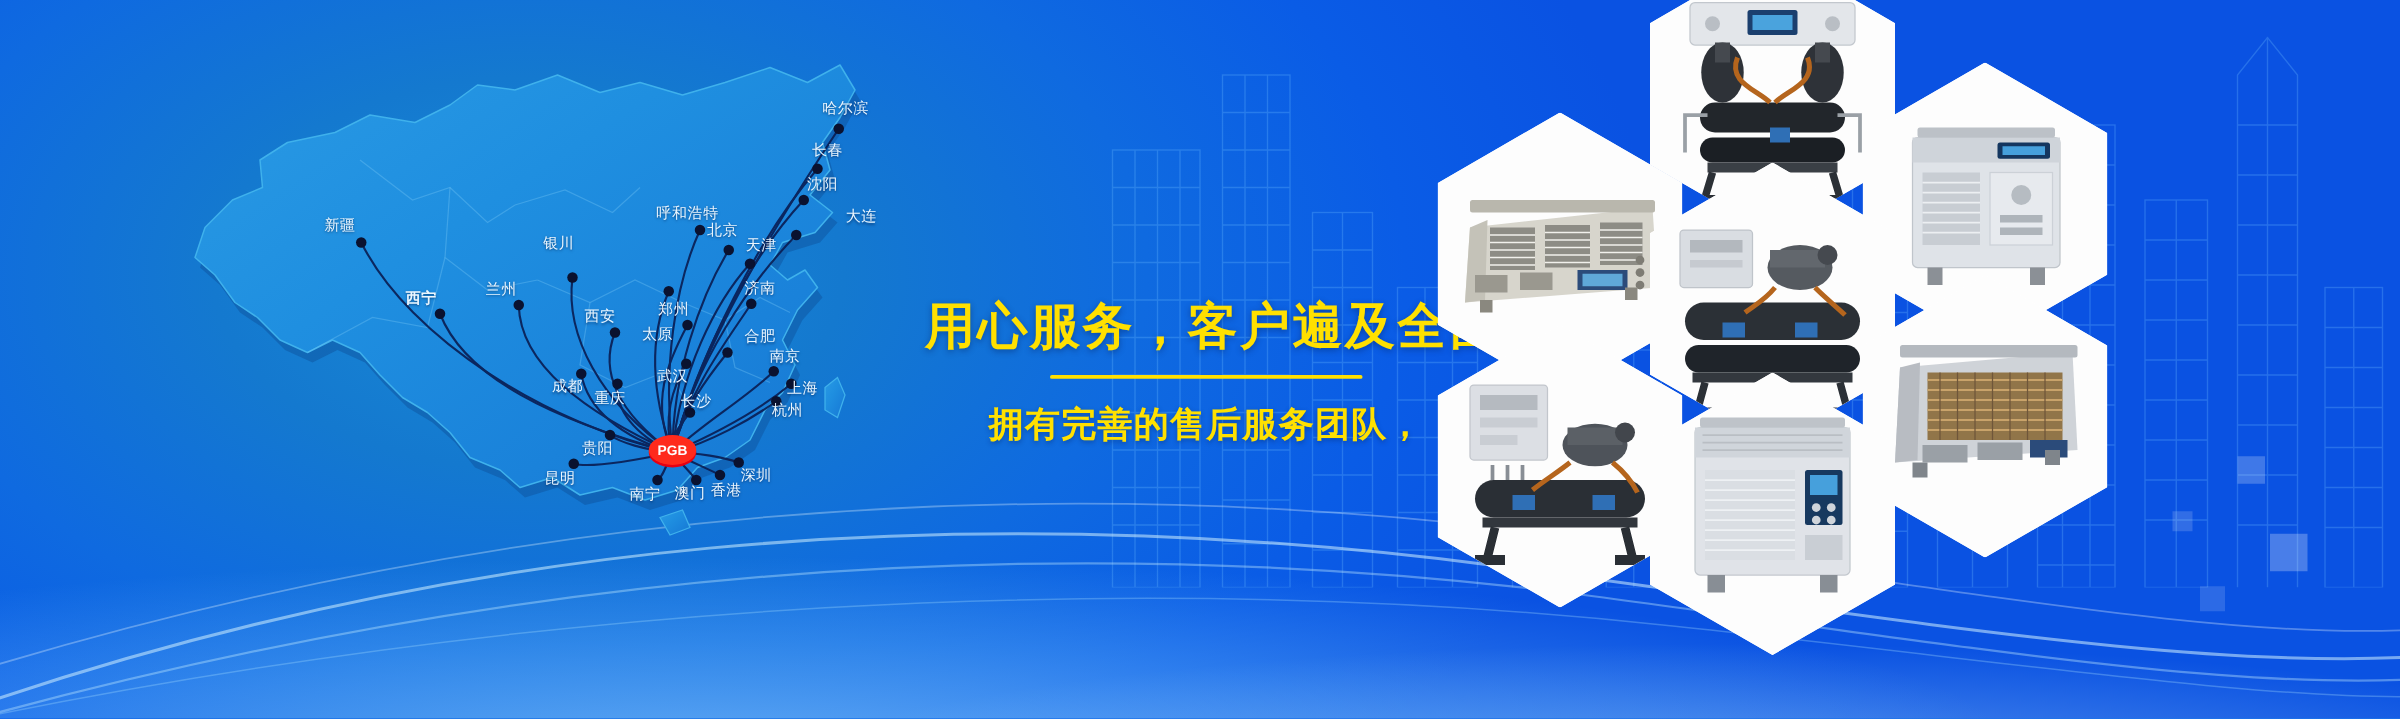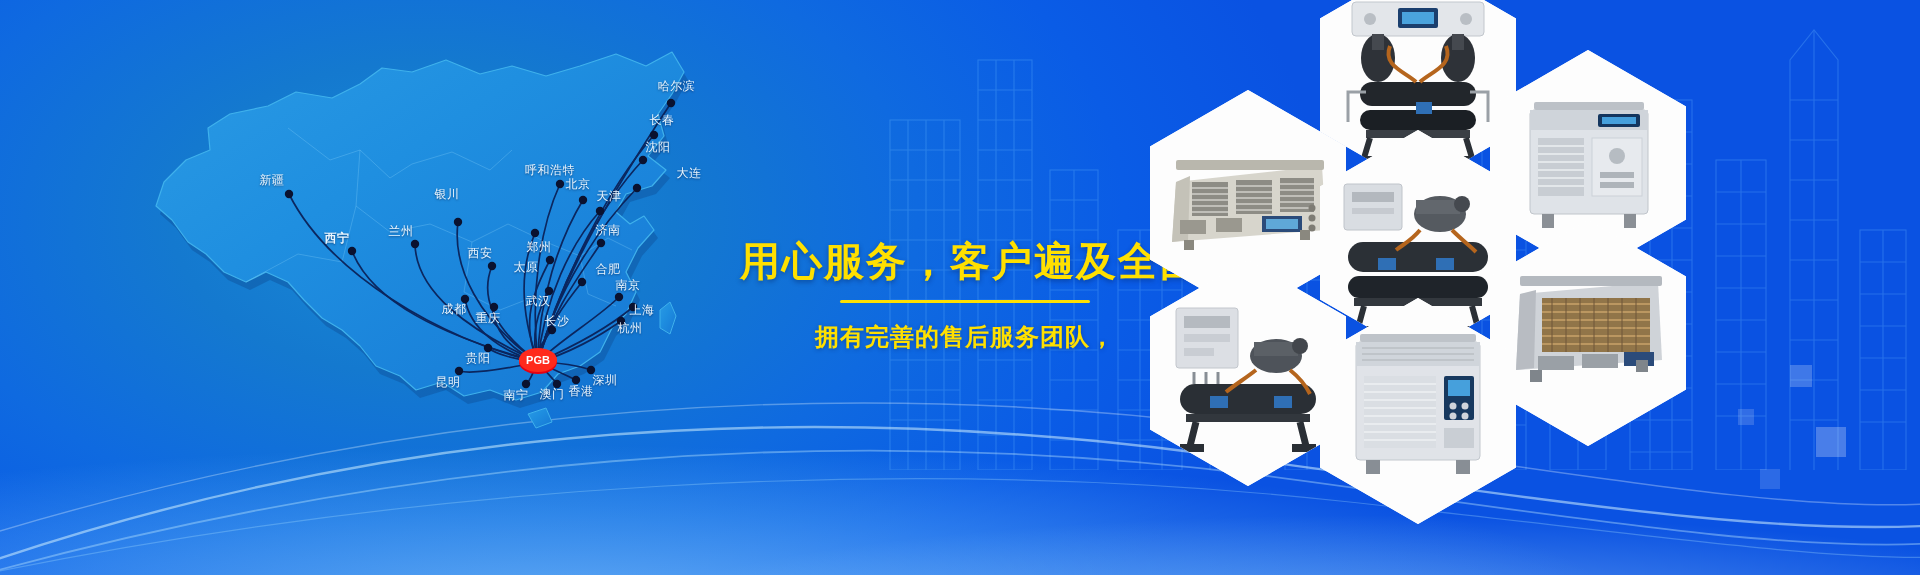--- a/index.html
+++ b/index.html
@@ -35,21 +35,21 @@
         text-shadow:0 1px 2px rgba(0,20,60,.55);font-weight:400;letter-spacing:.5px;}
 
   
   .copy{position:absolute;left:740px;top:238px;width:450px;text-align:center;}
   .headline{
     font-size:40px;font-weight:bold;color:#ffe000;letter-spacing:2px;
     line-height:1.15;white-space:nowrap;
     text-shadow:0 2px 5px rgba(0,30,90,.45);
   }
   .rule{width:250px;height:3px;background:#ffe000;margin:16px auto 14px auto;border-radius:2px;}
-  .sub{font-size:24px;font-weight:bold;color:#ffe000;line-height:1.65;letter-spacing:1px;
+  .sub{font-size:28px;font-weight:bold;color:#ffe000;line-height:1.65;letter-spacing:1px;
        text-shadow:0 1px 4px rgba(0,30,90,.4);}
 
   
   .hexgrid{position:absolute;left:1150px;top:-28px;width:770px;height:630px;}
   .hex{
     position:absolute;width:196px;height:226px;
     clip-path:polygon(50% 0%,100% 25%,100% 75%,50% 100%,0% 75%,0% 25%);
     background:#ffffff;
     display:flex;align-items:center;justify-content:center;overflow:hidden;
   }
@@ -256,21 +256,21 @@
         <div class="city" style="left: 582px; top: 300px;">上海</div>
         <div class="city" style="left: 570px; top: 318px;">杭州</div>
         <div class="city" style="left: 478px; top: 291px;">武汉</div>
         <div class="city" style="left: 497px; top: 311px;">长沙</div>
         <div class="city" style="left: 428px; top: 308px;">重庆</div>
         <div class="city" style="left: 394px; top: 299px;">成都</div>
         <div class="city" style="left: 418px; top: 348px;">贵阳</div>
         <div class="city" style="left: 388px; top: 372px;">昆明</div>
         <div class="city" style="left: 456px; top: 385px;">南宁</div>
         <div class="city" style="left: 492px; top: 384px;">澳门</div>
-        <div class="city" style="left: 521px; top: 382px; font-family: Liberation Mono, monospace;">香港</div>
+        <div class="city" style="left: 521px; top: 382px;">香港</div>
         <div class="city" style="left: 545px; top: 370px;">深圳</div>
       </div>
   </div>
 
   <div class="copy">
     <div class="headline">用心服务，客户遍及全国</div>
     <div class="rule"></div>
     <div class="sub">拥有完善的售后服务团队，</div>
   </div>
 

